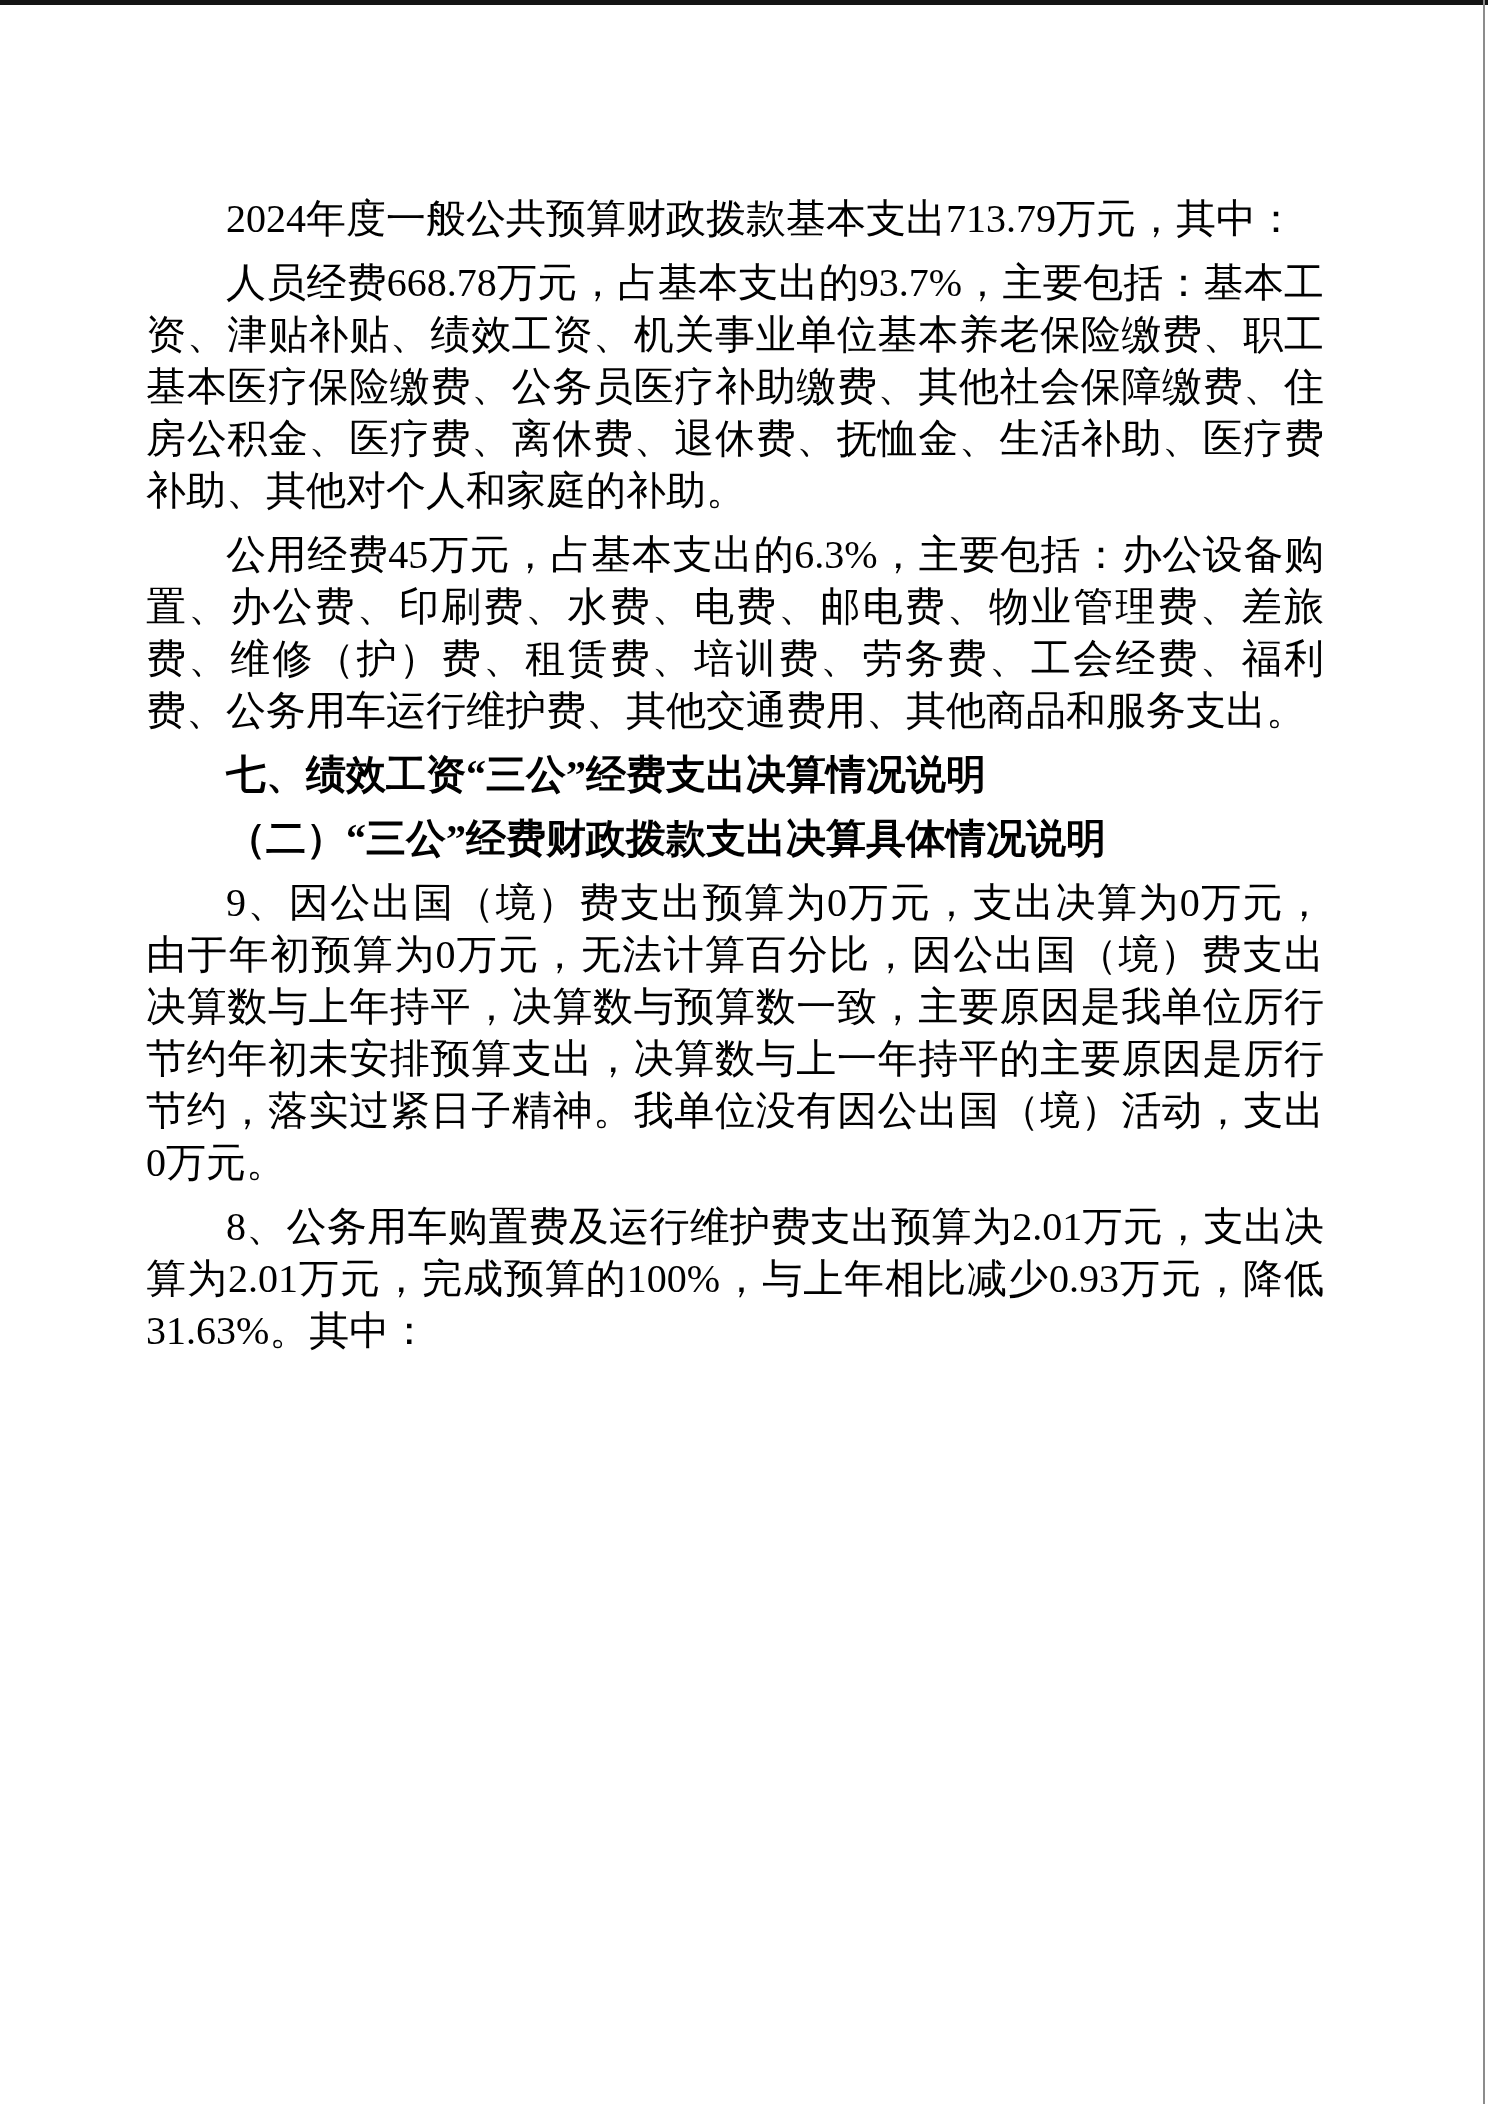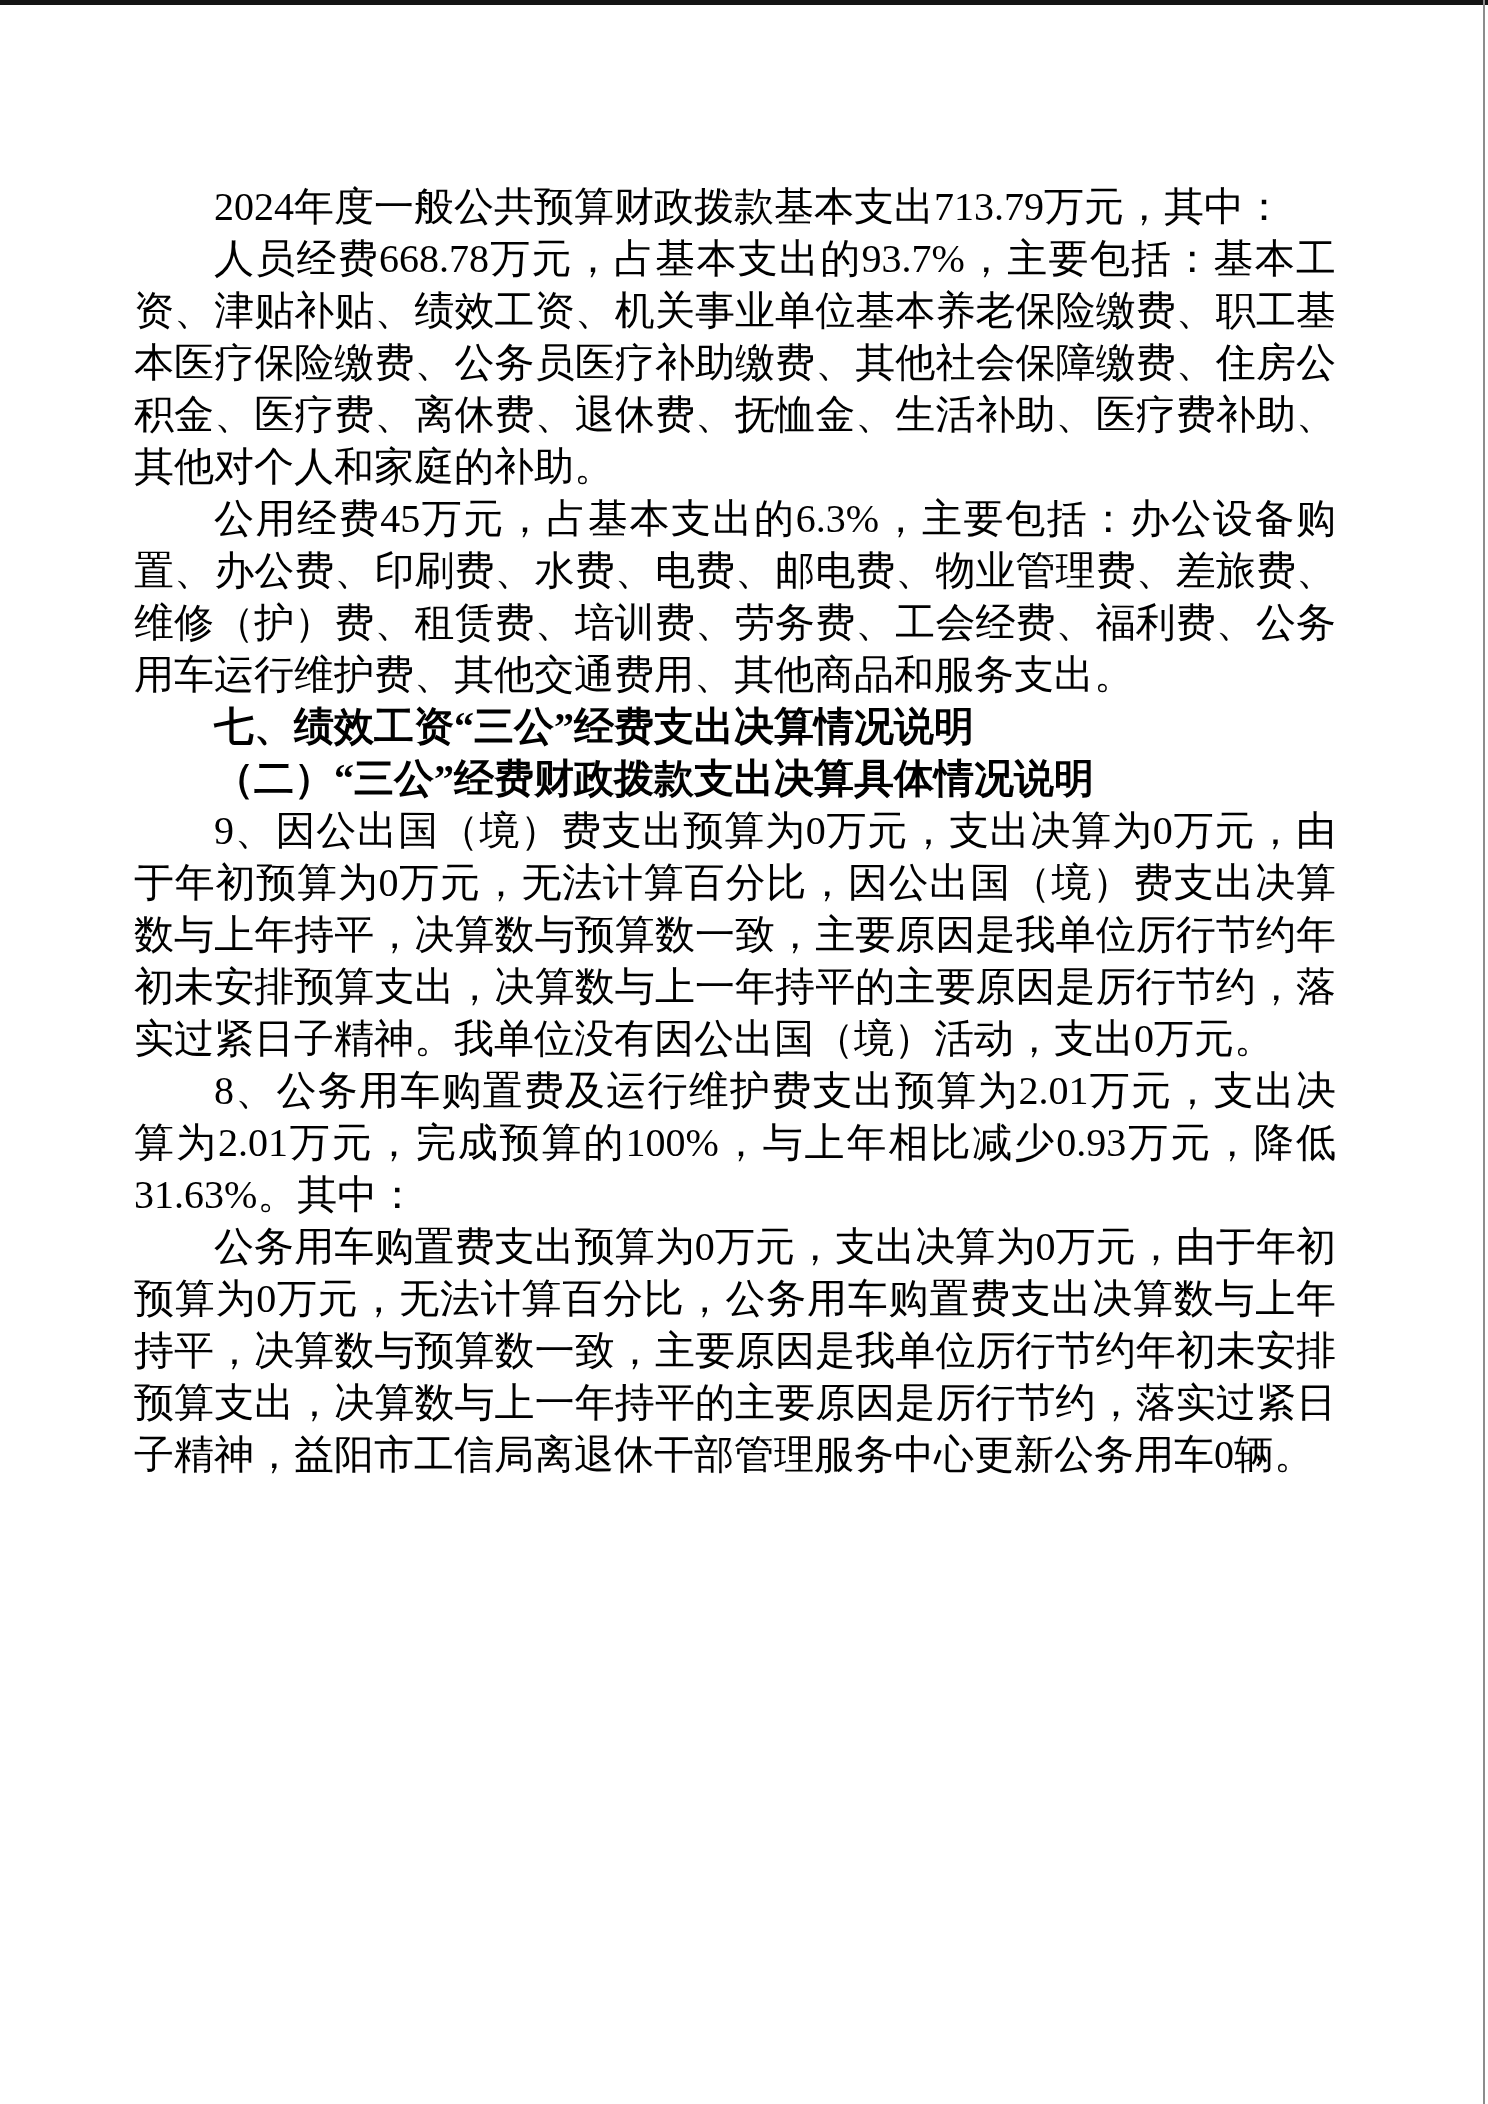--- a/index.html
+++ b/index.html
@@ -36,21 +36,21 @@
     left: 134px;
     top: 181px;
     width: 1202px;
     color: #000000;
     font-size: 40px;
     line-height: 52px;
     text-align: justify;
     text-justify: inter-ideograph;
   }
   .para {
-    margin: 0;
+    margin: 12px;
     padding: 0;
     text-indent: 2em;
   }
   .para.heading {
     font-weight: bold;
   }
 </style>
 </head>
 <body>
 
@@ -58,15 +58,14 @@
   <div class="top-border"></div>
   <div class="right-border"></div>
   <div class="doc">
       <p class="para body">2024年度一般公共预算财政拨款基本支出713.79万元，其中：</p>
       <p class="para body">人员经费668.78万元，占基本支出的93.7%，主要包括：基本工资、津贴补贴、绩效工资、机关事业单位基本养老保险缴费、职工基本医疗保险缴费、公务员医疗补助缴费、其他社会保障缴费、住房公积金、医疗费、离休费、退休费、抚恤金、生活补助、医疗费补助、其他对个人和家庭的补助。</p>
       <p class="para body">公用经费45万元，占基本支出的6.3%，主要包括：办公设备购置、办公费、印刷费、水费、电费、邮电费、物业管理费、差旅费、维修（护）费、租赁费、培训费、劳务费、工会经费、福利费、公务用车运行维护费、其他交通费用、其他商品和服务支出。</p>
       <p class="para heading">七、绩效工资“三公”经费支出决算情况说明</p>
       <p class="para heading">（二）“三公”经费财政拨款支出决算具体情况说明</p>
       <p class="para body">9、因公出国（境）费支出预算为0万元，支出决算为0万元，由于年初预算为0万元，无法计算百分比，因公出国（境）费支出决算数与上年持平，决算数与预算数一致，主要原因是我单位厉行节约年初未安排预算支出，决算数与上一年持平的主要原因是厉行节约，落实过紧日子精神。我单位没有因公出国（境）活动，支出0万元。</p>
       <p class="para body">8、公务用车购置费及运行维护费支出预算为2.01万元，支出决算为2.01万元，完成预算的100%，与上年相比减少0.93万元，降低31.63%。其中：</p>
-      <p class="para body">公务用车购置费支出预算为0万元，支出决算为0万元，由于年初预算为0万元，无法计算百分比，公务用车购置费支出决算数与上年持平，决算数与预算数一致，主要原因是我单位厉行节约年初未安排预算支出，决算数与上一年持平的主要原因是厉行节约，落实过紧日子精神，益阳市工信局离退休干部管理服务中心更新公务用车0辆。</p>
     </div>
 </div>
 
 </body></html>

